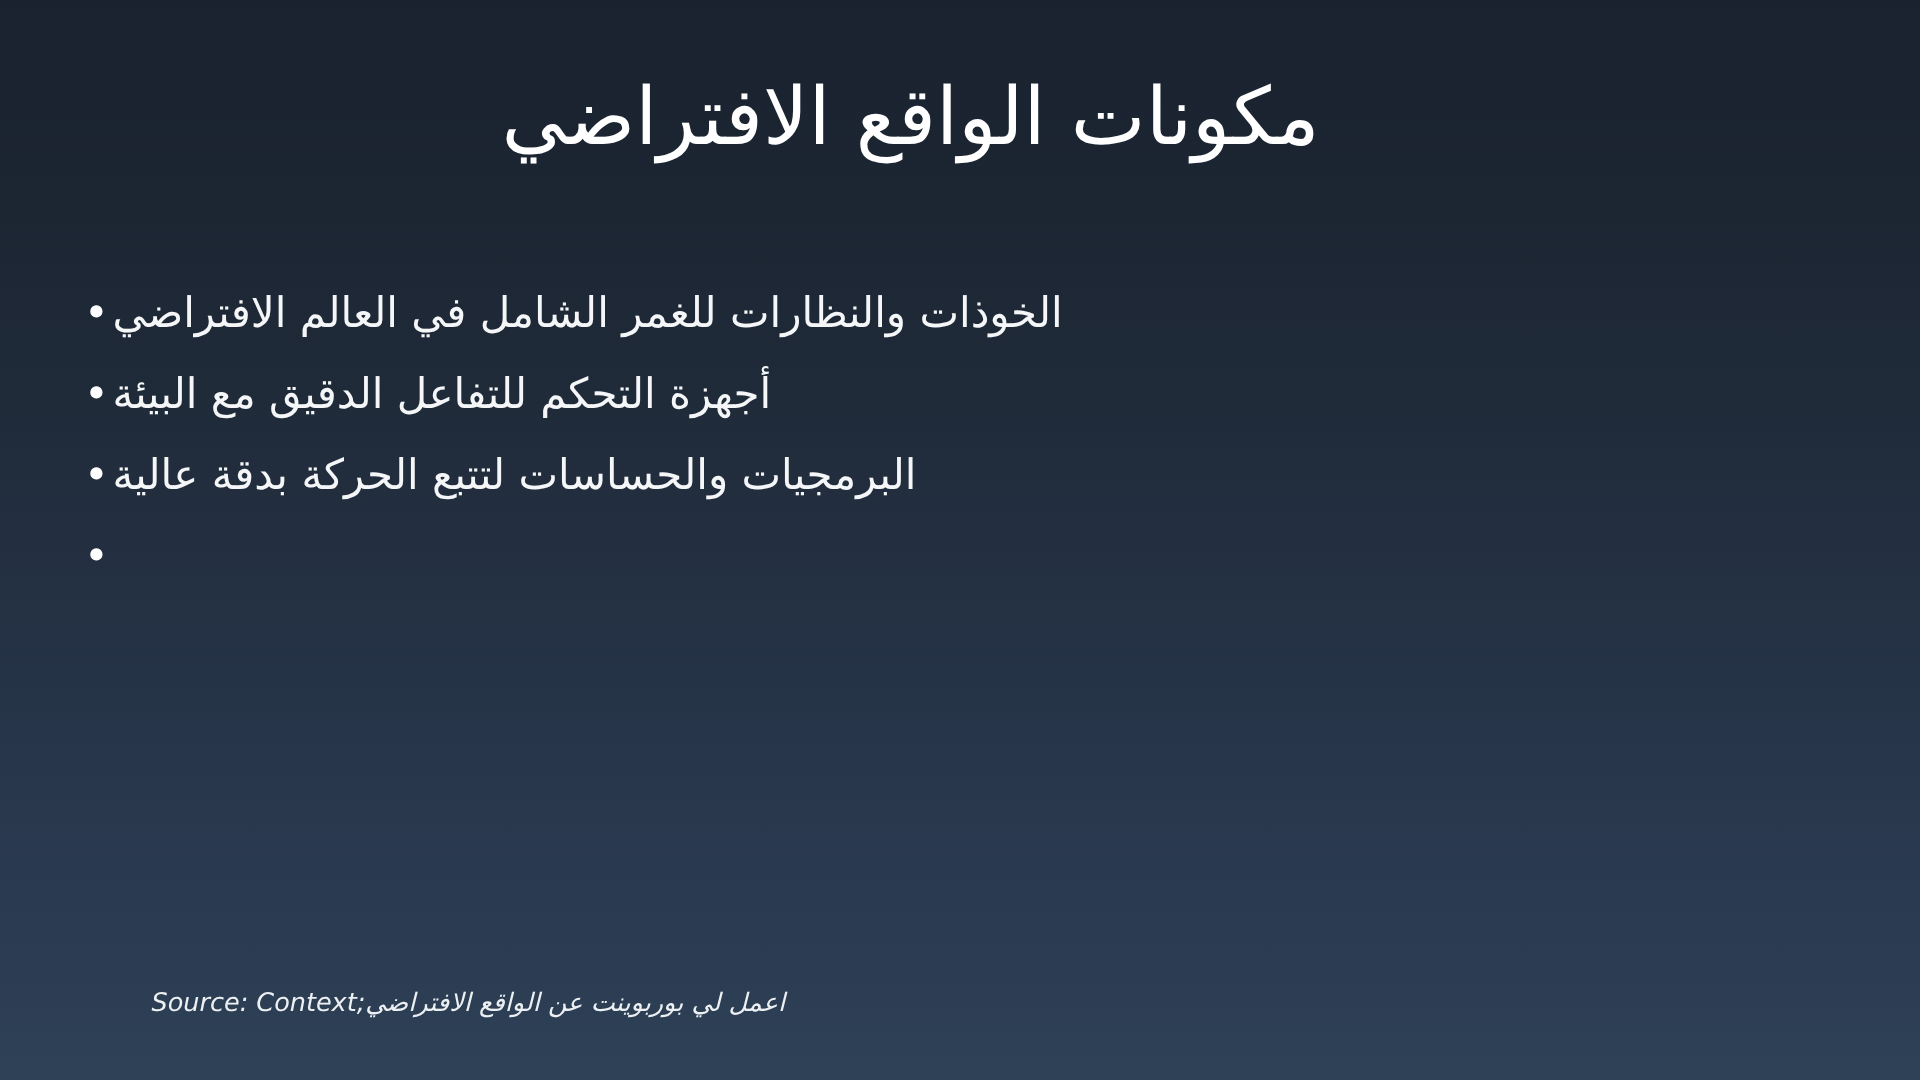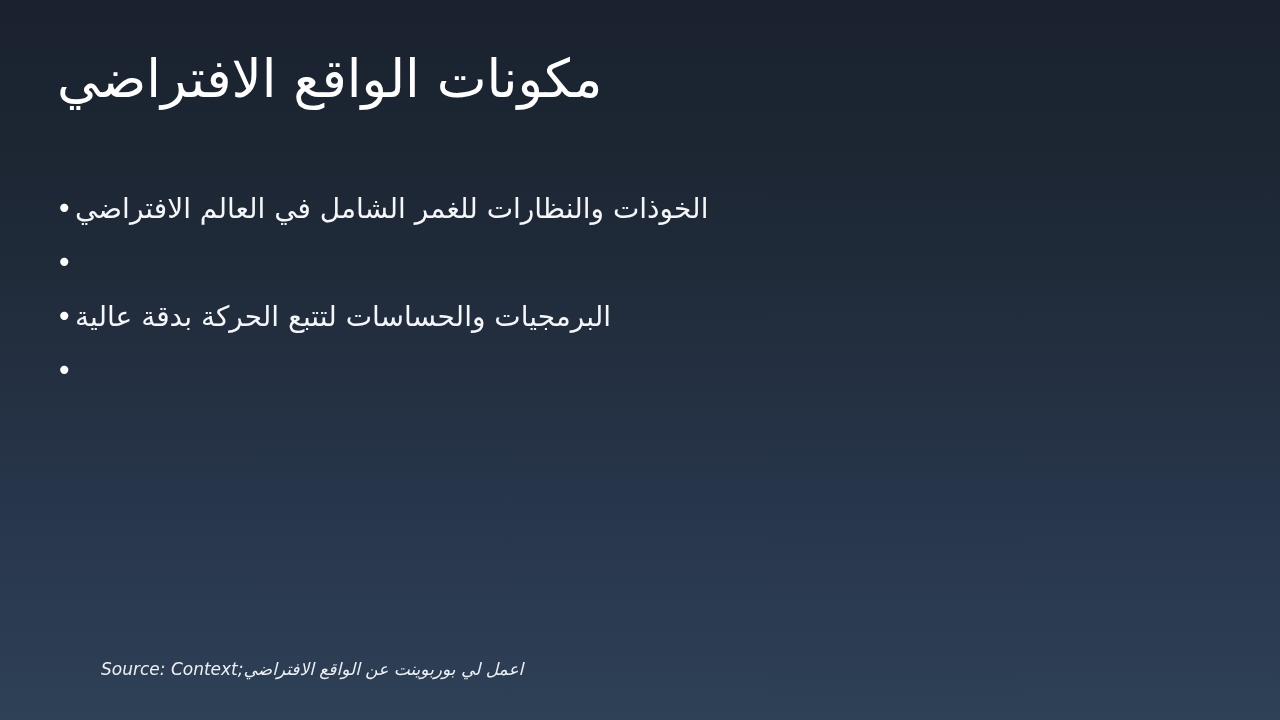--- a/index.html
+++ b/index.html
@@ -30,21 +30,21 @@
     position: absolute;
     left: 57px;
     top: 48px;
     width: 1100px;
     color: #ffffff;
     font-size: 53px;
     line-height: 1.16;
     font-weight: 400;
     letter-spacing: 0px;
     direction: rtl;
-    text-align: left;
+    text-align: center;
     unicode-bidi: plaintext;
     white-space: nowrap;
   }
   
   .title-inner {
     display: inline-block;
     direction: rtl;
     unicode-bidi: embed;
   }
 
@@ -118,20 +118,21 @@
 
   <ul class="bullet-list">
 
     <li class="bullet-item">
       <span class="bullet-marker">•</span>
       <span class="bullet-text">الخوذات والنظارات للغمر الشامل في العالم الافتراضي</span>
     </li>
 
     <li class="bullet-item">
       <span class="bullet-marker">•</span>
+      <span class="bullet-text">أجهزة التحكم للتفاعل الدقيق مع البيئة</span>
     </li>
 
     <li class="bullet-item">
       <span class="bullet-marker">•</span>
       <span class="bullet-text">البرمجيات والحساسات لتتبع الحركة بدقة عالية</span>
     </li>
 
     <li class="bullet-item">
       <span class="bullet-marker">•</span>
     </li>

